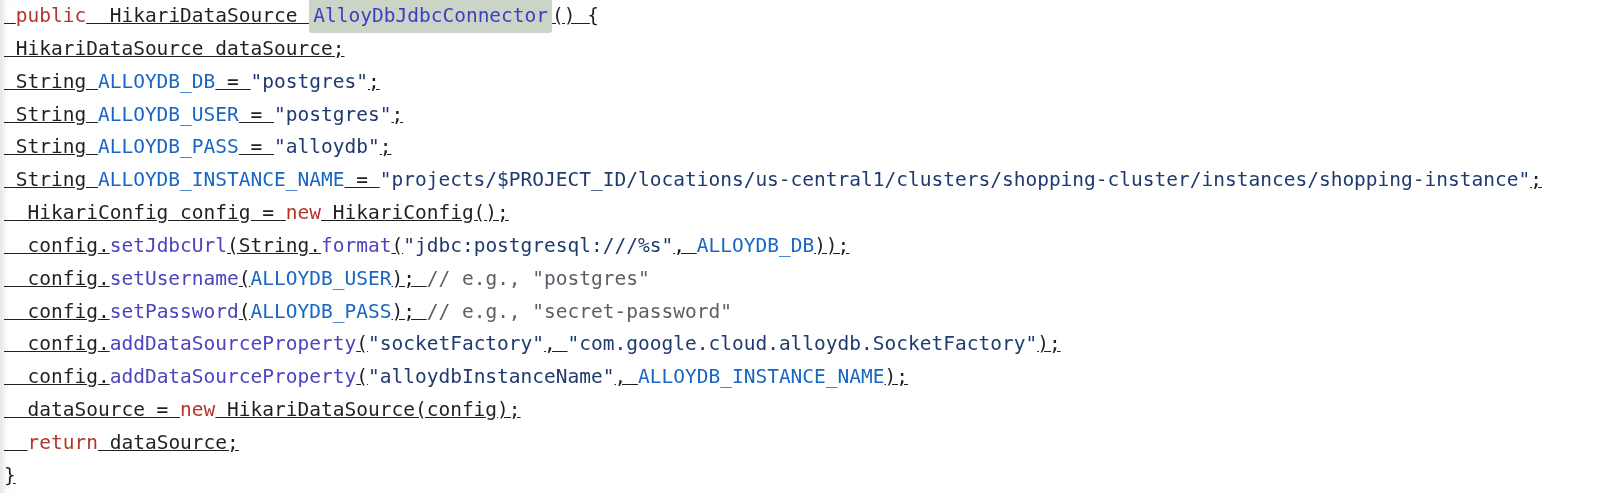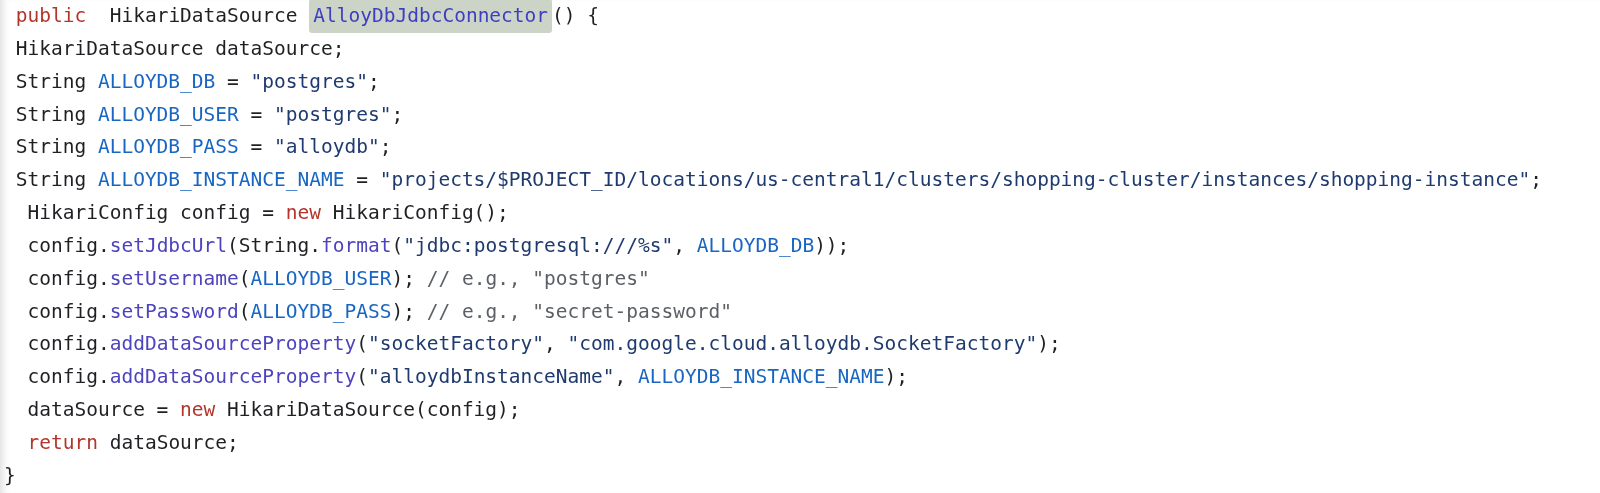--- a/index.html
+++ b/index.html
@@ -20,21 +20,21 @@
     padding: 0 0 0 4px;
     font-family: "DejaVu Sans Mono", "Liberation Mono", monospace;
     font-size: 19.5px;
     line-height: 32.85px;
     white-space: pre;
     color: #1f2023;
   }
   .code-line {
     height: 32.85px;
   }
-  .tok-p { color: #1f2023; }
+  .tok-p { color: #1f2023; text-decoration: underline; }
   .tok-k { color: #b3352b; }
   .tok-m { color: #4d43bf; }
   .tok-v { color: #1866c2; }
   .tok-s { color: #1e3a6e; }
   .tok-c { color: #5c6066; }
   .tok-h {
     color: #3d3fc0;
     background: #ccd4c7;
     padding: 5px 4px 6px 4px;
     border-radius: 3px;

